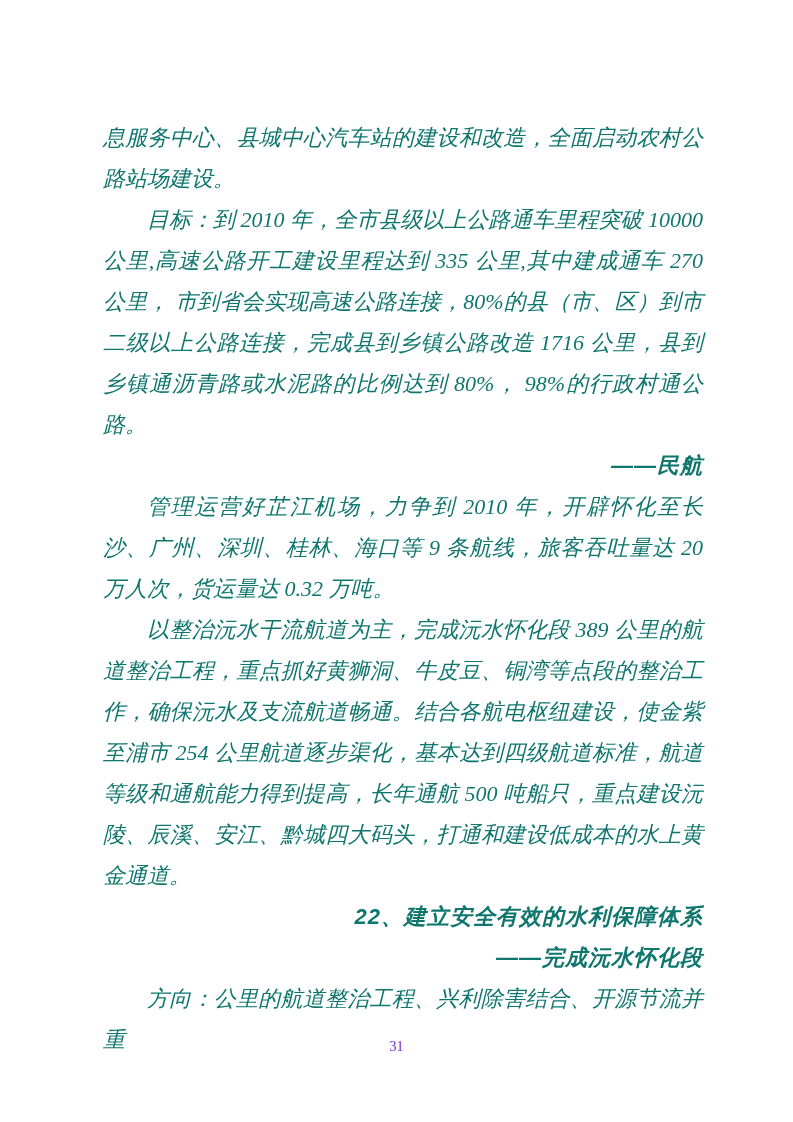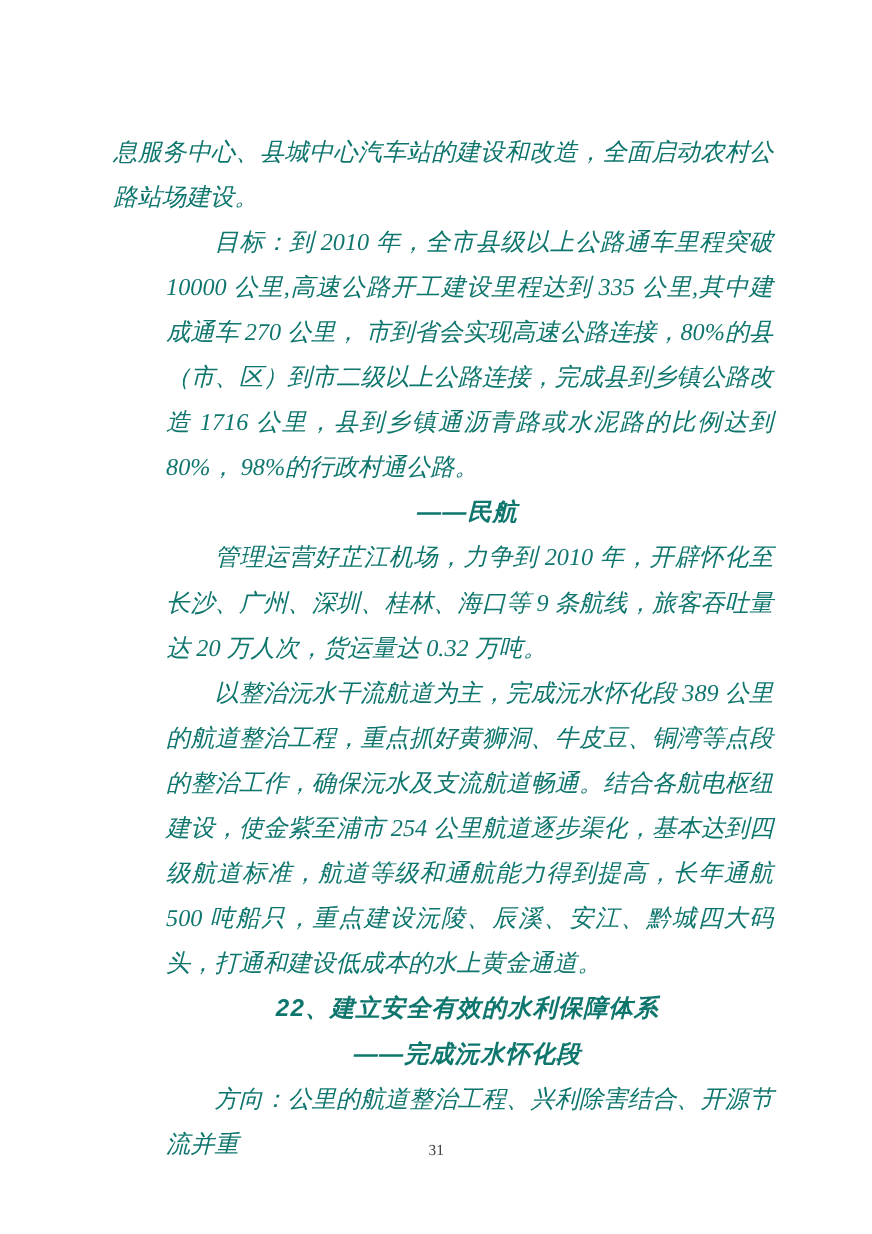--- a/index.html
+++ b/index.html
@@ -30,38 +30,37 @@
     text-align: justify;
     color: #0f766e;
     font-style: italic;
   }
   .page-body p {
     margin: 0;
     padding: 0;
   }
   .paragraph.indent {
     text-indent: 2em;
-    margin-left: 48px;
   }
   .dash_heading, .number_heading {
     font-family: "Liberation Sans", "DejaVu Sans", sans-serif;
     font-weight: 700;
     text-indent: 2em;
-    text-align: center;
+    text-align: right;
     letter-spacing: 1px;
   }
   .page-footer {
     position: absolute;
     left: 0;
     right: 0;
     top: 1038px;
     text-align: center;
     font-size: 14px;
     line-height: 18px;
-    color: #404040;
+    color: #6d28d9;
   }
 </style>
 </head>
 <body>
 
 <div class="page">
   <div class="page-body">
       <p class="paragraph">息服务中心、县城中心汽车站的建设和改造，全面启动农村公路站场建设。</p>
       <p class="paragraph indent">目标：到 2010 年，全市县级以上公路通车里程突破 10000 公里,高速公路开工建设里程达到 335 公里,其中建成通车 270 公里， 市到省会实现高速公路连接，80%的县（市、区）到市二级以上公路连接，完成县到乡镇公路改造 1716 公里，县到乡镇通沥青路或水泥路的比例达到 80%， 98%的行政村通公路。</p>
       <p class="dash_heading">——民航</p>

